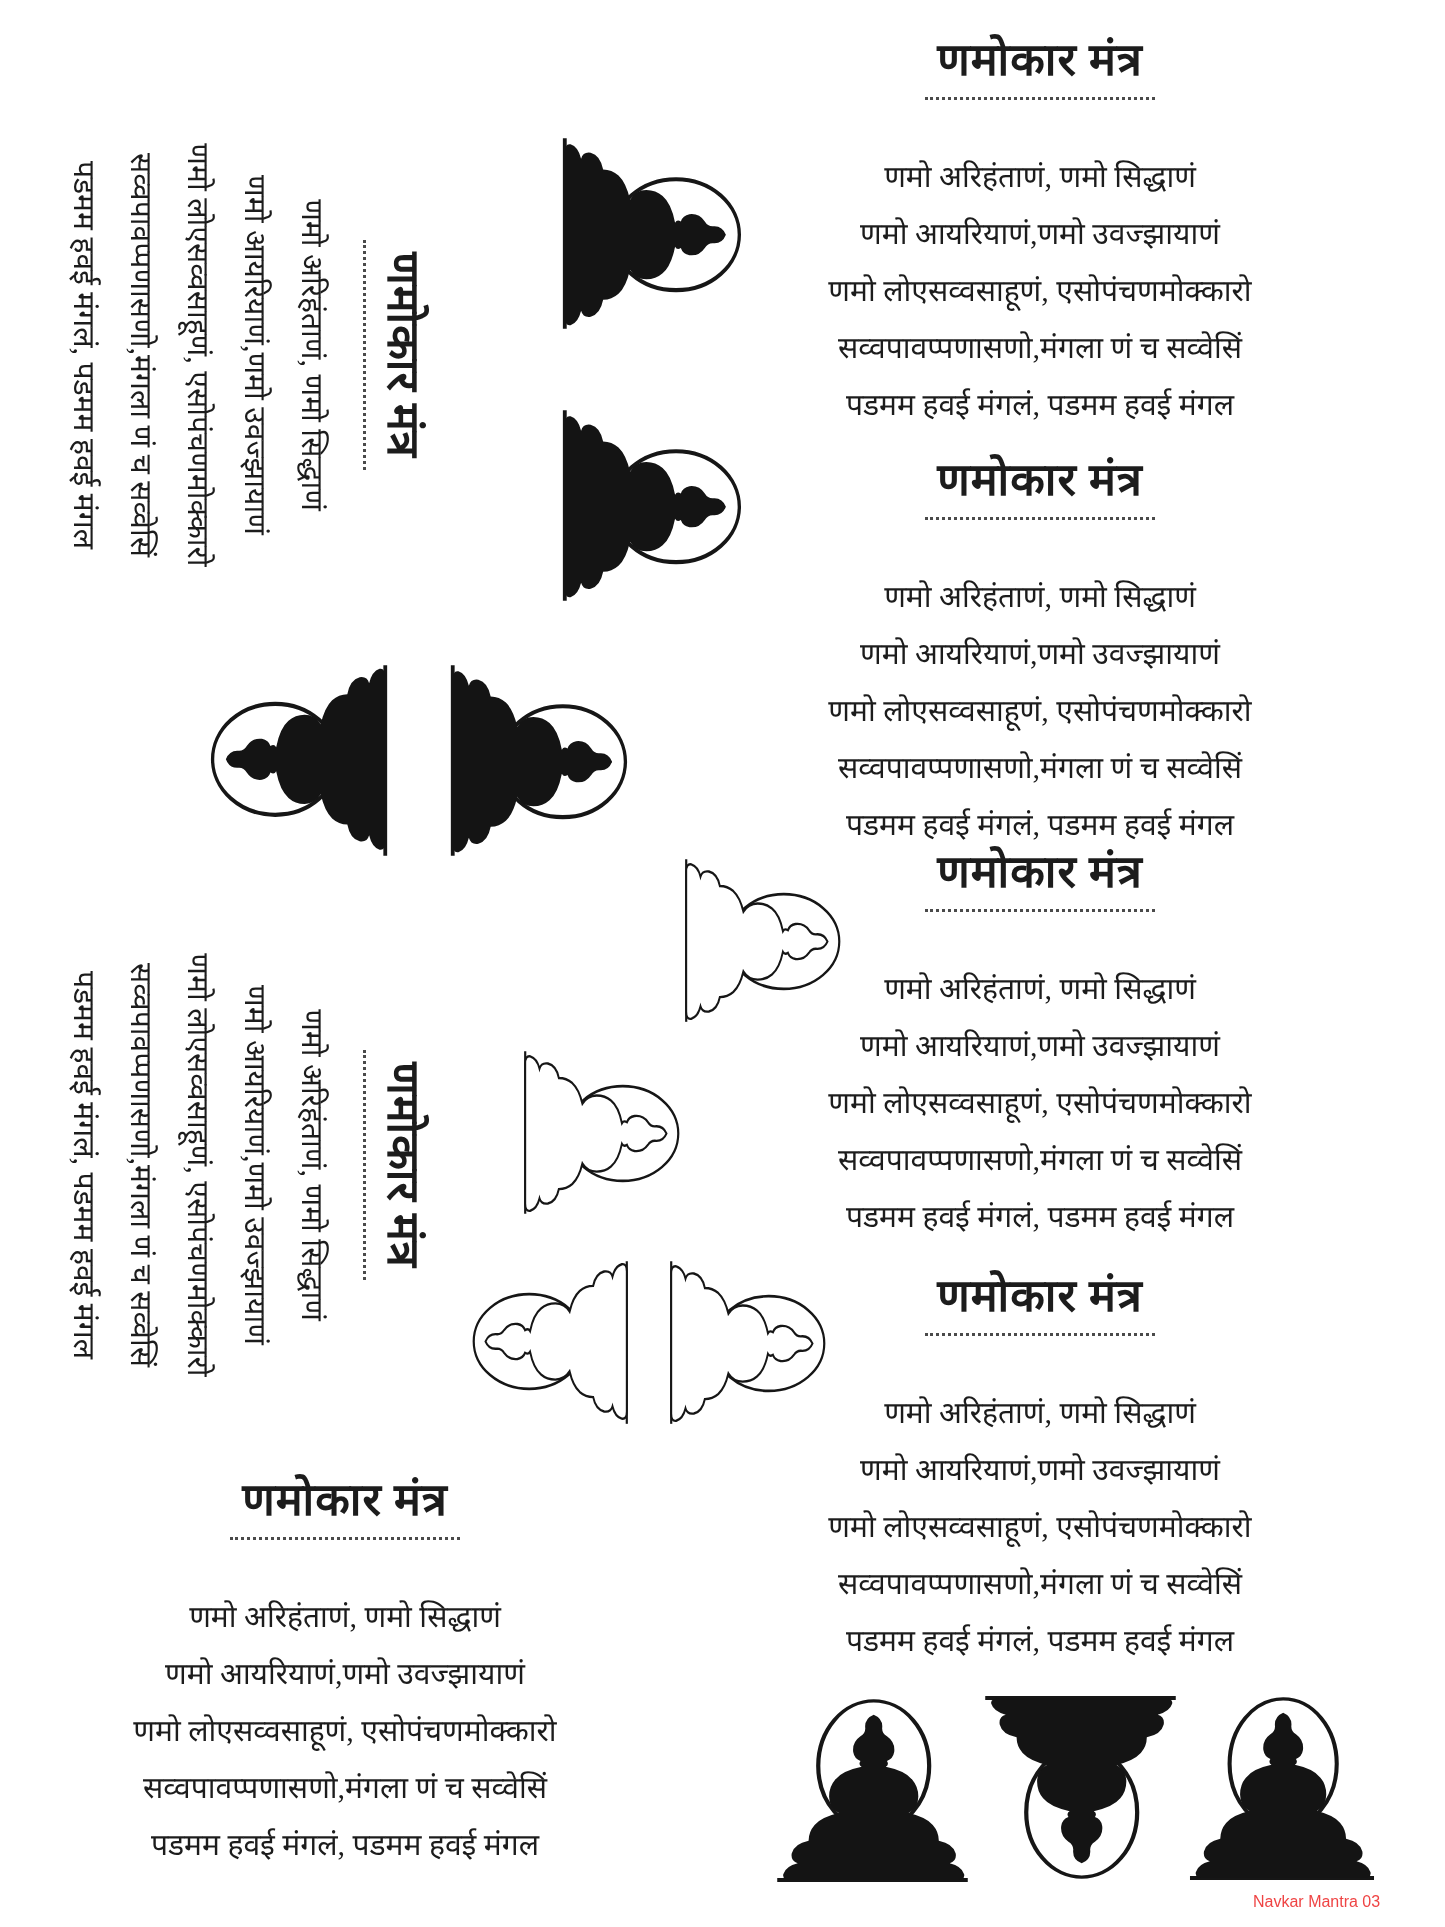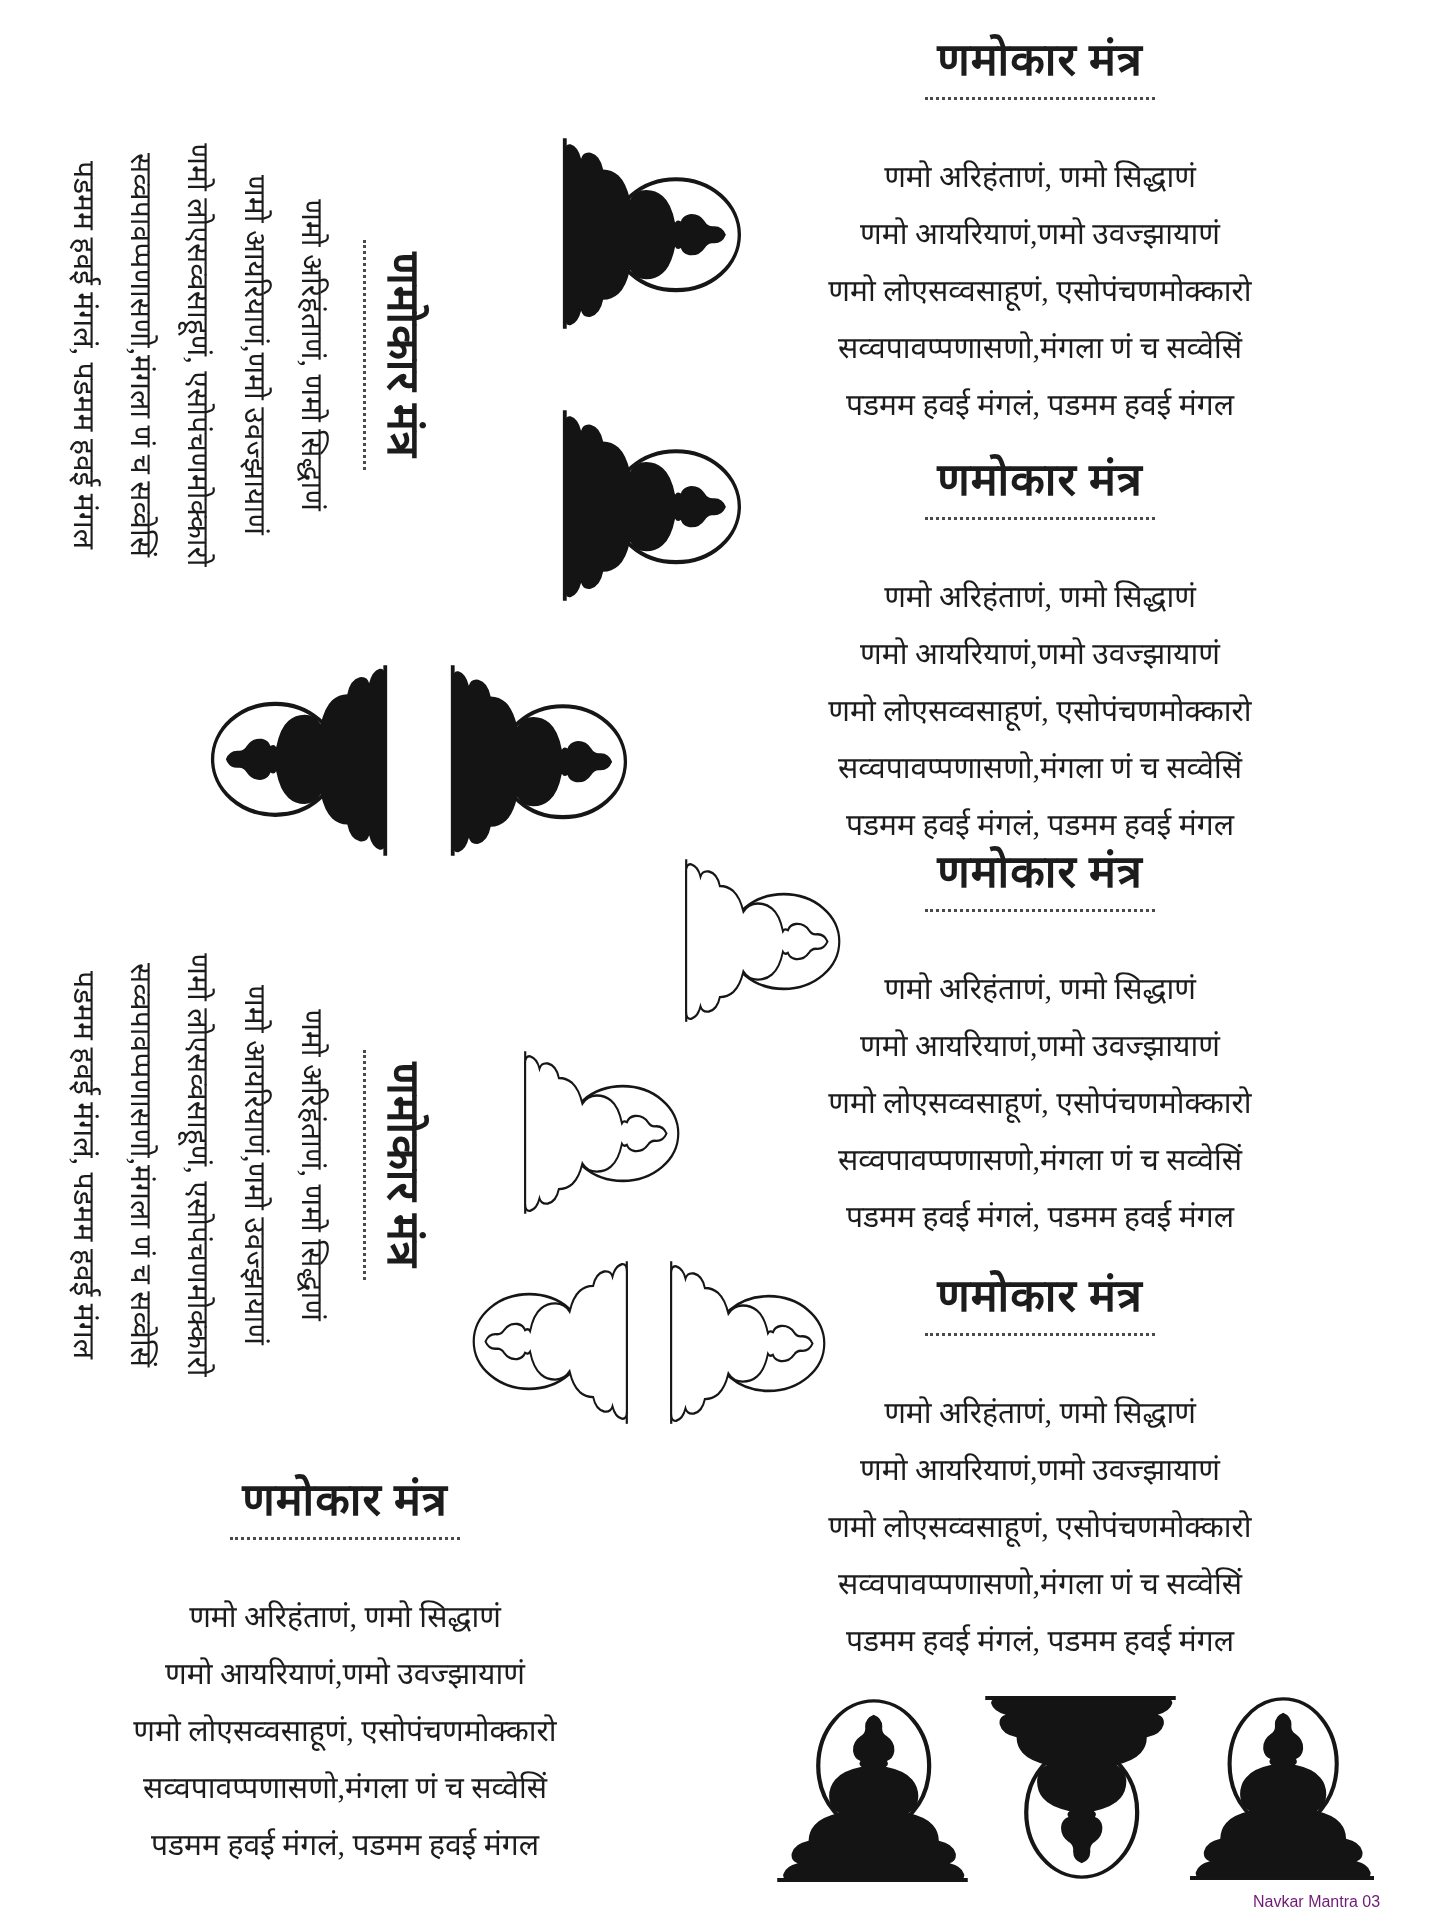--- a/index.html
+++ b/index.html
@@ -25,21 +25,21 @@
   .flipv{transform:scaleY(-1);}
   
   .bud-wrap{position:absolute;}
   .bud-wrap svg{position:absolute;left:0;top:0;display:block;}
   .solid  {--fig-fill:#141414;--fig-sw:0;  --halo-w:3.5;--line-w:4;}
   .outline{--fig-fill:#ffffff;--fig-sw:2.3;--halo-w:2.6;--line-w:2.6;}
   
   .footer-label{
     position:absolute;left:1253px;top:1893px;
     font-family:"Liberation Sans","DejaVu Sans",sans-serif;
-    font-size:16px;color:#701a75;white-space:nowrap;
+    font-size:16px;color:#ef4444;white-space:nowrap;
   }
 </style>
 </head>
 <body>
 
 <svg width="0" height="0" style="position:absolute" aria-hidden="true">
   <defs>
     <g id="buddha">
       <path d="M6,190 L164,190" style="fill:none;stroke:#161616;stroke-width:var(--line-w,4);stroke-linecap:butt"></path>
       <ellipse cx="86" cy="74" rx="46" ry="66" style="fill:#ffffff;stroke:#161616;stroke-width:var(--halo-w,3.5)"></ellipse>

